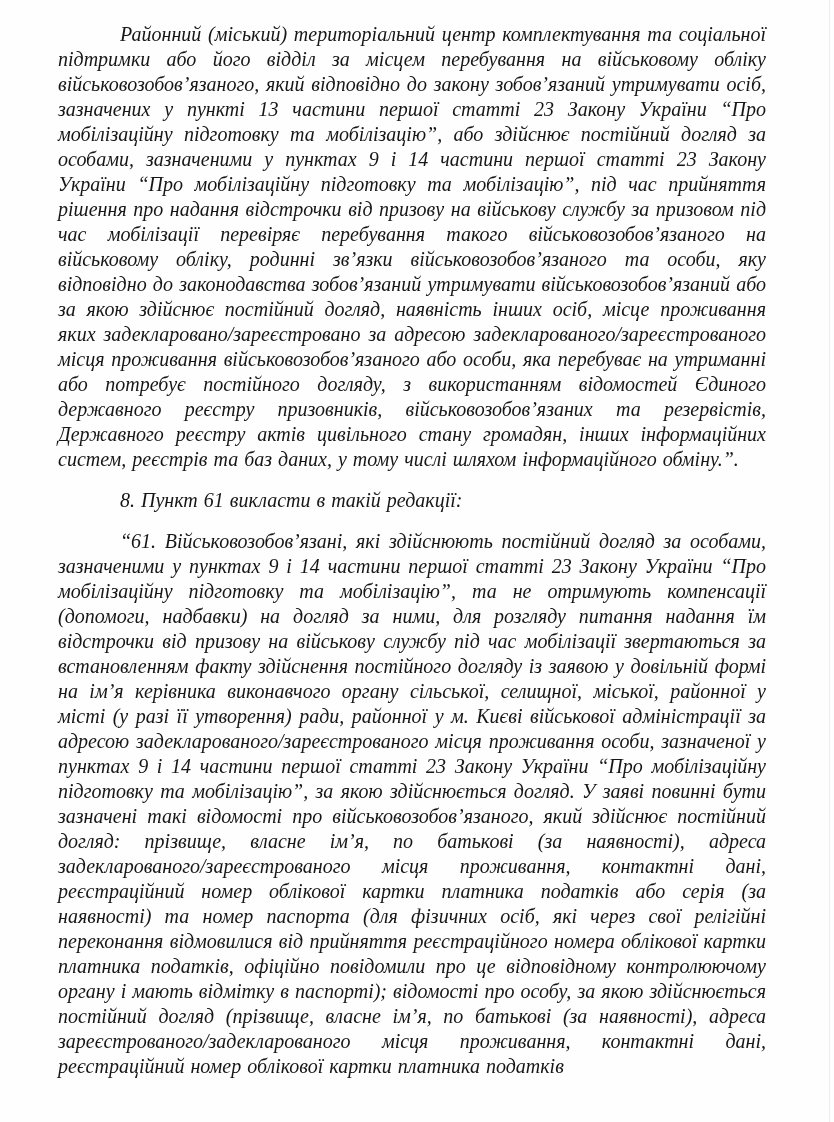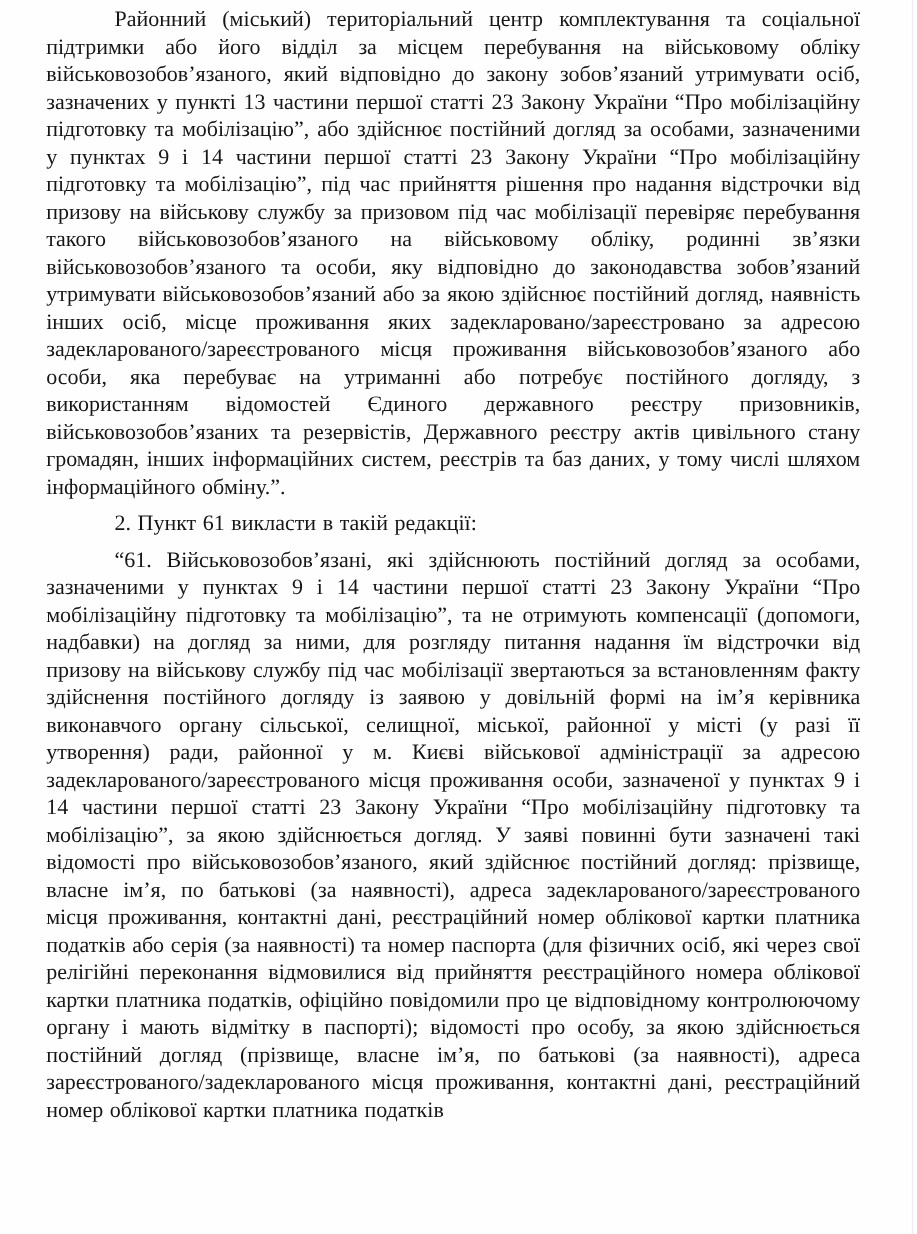--- a/index.html
+++ b/index.html
@@ -16,38 +16,39 @@
     background: #fefefe;
     overflow: hidden;
     font-family: "Liberation Serif", "DejaVu Serif", serif;
     font-size: 20px;
     line-height: 25px;
     color: #161616;
     text-align: justify;
     -webkit-font-smoothing: antialiased;
   }
   .para {
-    margin: 0;
+    margin: 16px;
     text-indent: 62px;
     word-spacing: 1px;
+    font-style: italic;
   }
   .para + .para {
     margin-top: 8px;
   }
   .scan-edge {
     position: absolute;
     top: 0;
     right: 4px;
     width: 1px;
     height: 100%;
     background: #ededed;
     pointer-events: none;
   }
 </style>
 </head>
 <body>
 
 <div class="page">
   <p class="para">Районний (міський) територіальний центр комплектування та соціальної підтримки або його відділ за місцем перебування на військовому обліку військовозобов’язаного, який відповідно до закону зобов’язаний утримувати осіб, зазначених у пункті 13 частини першої статті 23 Закону України “Про мобілізаційну підготовку та мобілізацію”, або здійснює постійний догляд за особами, зазначеними у пунктах 9 і 14 частини першої статті 23 Закону України “Про мобілізаційну підготовку та мобілізацію”, під час прийняття рішення про надання відстрочки від призову на військову службу за призовом під час мобілізації перевіряє перебування такого військовозобов’язаного на військовому обліку, родинні зв’язки військовозобов’язаного та особи, яку відповідно до законодавства зобов’язаний утримувати військовозобов’язаний або за якою здійснює постійний догляд, наявність інших осіб, місце проживання яких задекларовано/зареєстровано за адресою задекларованого/зареєстрованого місця проживання військовозобов’язаного або особи, яка перебуває на утриманні або потребує постійного догляду, з використанням відомостей Єдиного державного реєстру призовників, військовозобов’язаних та резервістів, Державного реєстру актів цивільного стану громадян, інших інформаційних систем, реєстрів та баз даних, у тому числі шляхом інформаційного обміну.”.</p>
-  <p class="para">2. Пункт 61 викласти в такій редакції:</p>
+  <p class="para">8. Пункт 61 викласти в такій редакції:</p>
   <p class="para">“61. Військовозобов’язані, які здійснюють постійний догляд за особами, зазначеними у пунктах 9 і 14 частини першої статті 23 Закону України “Про мобілізаційну підготовку та мобілізацію”, та не отримують компенсації (допомоги, надбавки) на догляд за ними, для розгляду питання надання їм відстрочки від призову на військову службу під час мобілізації звертаються за встановленням факту здійснення постійного догляду із заявою у довільній формі на ім’я керівника виконавчого органу сільської, селищної, міської, районної у місті (у разі її утворення) ради, районної у м. Києві військової адміністрації за адресою задекларованого/зареєстрованого місця проживання особи, зазначеної у пунктах 9 і 14 частини першої статті 23 Закону України “Про мобілізаційну підготовку та мобілізацію”, за якою здійснюється догляд. У заяві повинні бути зазначені такі відомості про військовозобов’язаного, який здійснює постійний догляд: прізвище, власне ім’я, по батькові (за наявності), адреса задекларованого/зареєстрованого місця проживання, контактні дані, реєстраційний номер облікової картки платника податків або серія (за наявності) та номер паспорта (для фізичних осіб, які через свої релігійні переконання відмовилися від прийняття реєстраційного номера облікової картки платника податків, офіційно повідомили про це відповідному контролюючому органу і мають відмітку в паспорті); відомості про особу, за якою здійснюється постійний догляд (прізвище, власне ім’я, по батькові (за наявності), адреса зареєстрованого/задекларованого місця проживання, контактні дані, реєстраційний номер облікової картки платника податків</p>
   <div class="scan-edge"></div>
 </div>
 
 </body></html>

